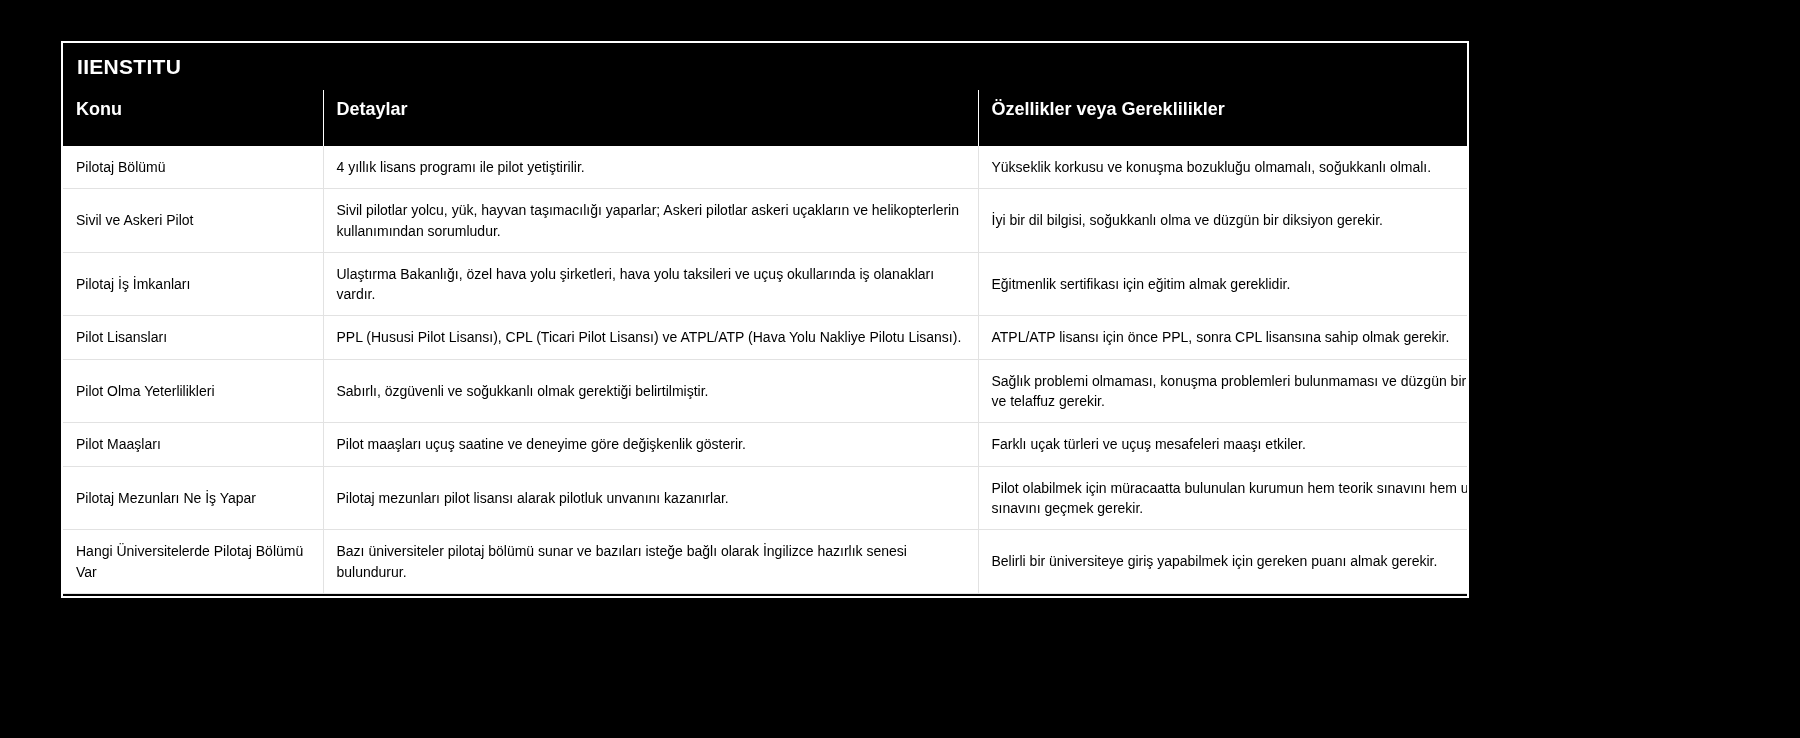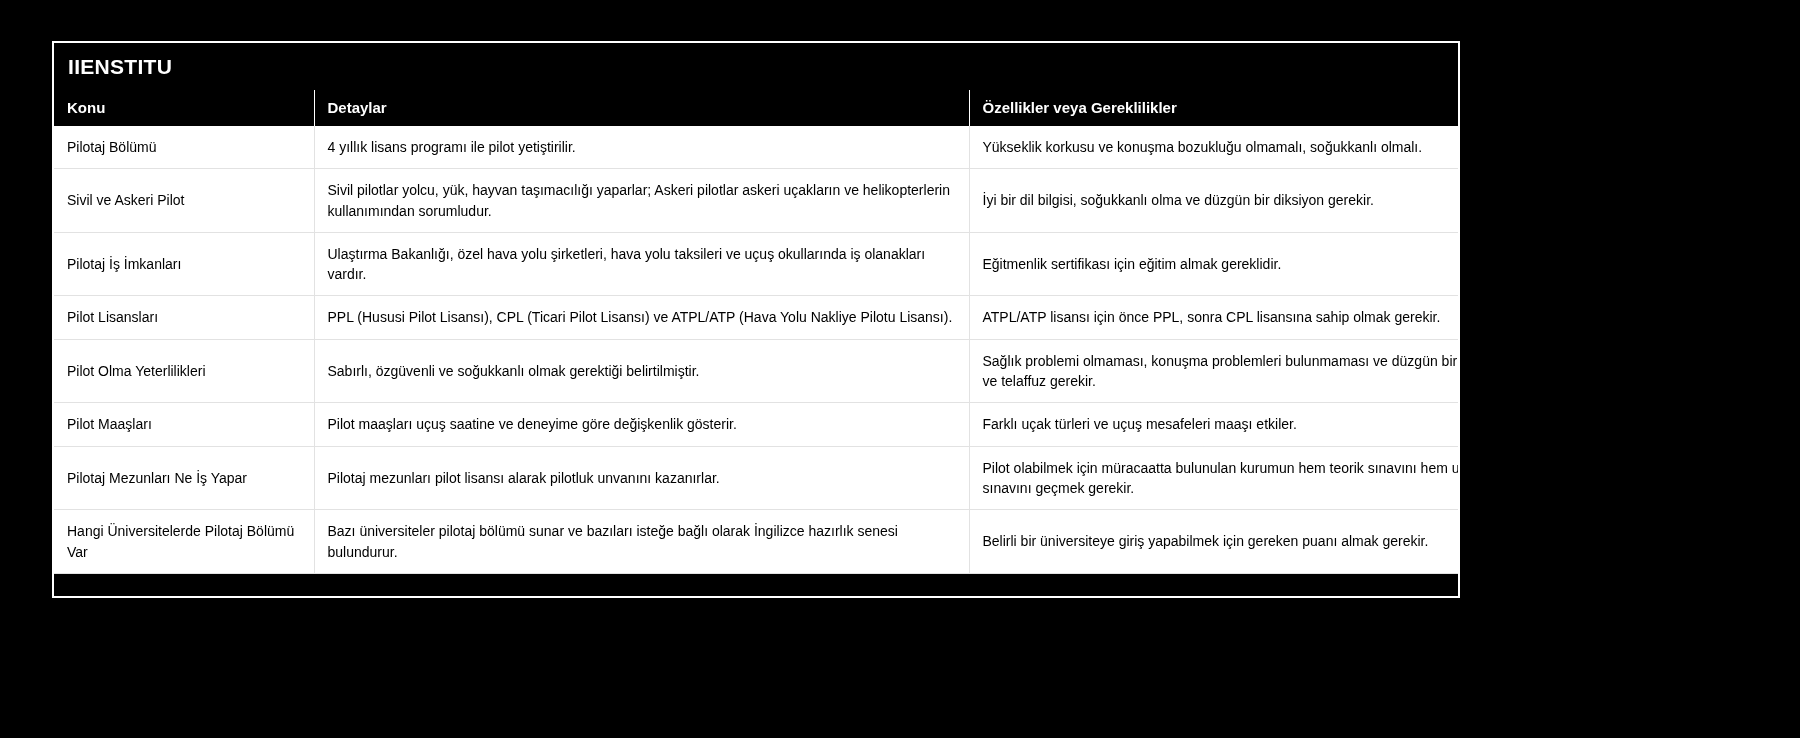--- a/index.html
+++ b/index.html
@@ -18,21 +18,21 @@
   .page {
     position: absolute;
     left: 0; top: 0;
     width: 1800px;
     height: 738px;
     background: #000000;
   }
 
   .table-frame {
     position: absolute;
-    left: 52px;
+    left: 61px;
     top: 41px;
     width: 1408px;
     height: 557px;
     border: 2px solid #ffffff;
     background: #000000;
     box-sizing: border-box;
     overflow: hidden;
   }
 
   .brand-bar {
@@ -53,24 +53,24 @@
 
   table.data-table {
     width: 100%;
     border-collapse: collapse;
     table-layout: fixed;
   }
 
   table.data-table th {
     background: #000000;
     color: #ffffff;
-    font-size: 15px;
+    font-size: 18px;
     font-weight: bold;
     text-align: left;
-    padding: 9px 12px 10px 13px;
+    padding: 9px 12px 26px 13px;
     border-right: 1px solid #ffffff;
     vertical-align: middle;
     box-sizing: border-box;
   }
   table.data-table th:last-child { border-right: none; }
 
   table.data-table td {
     background: #ffffff;
     color: #000000;
     font-size: 14px;

